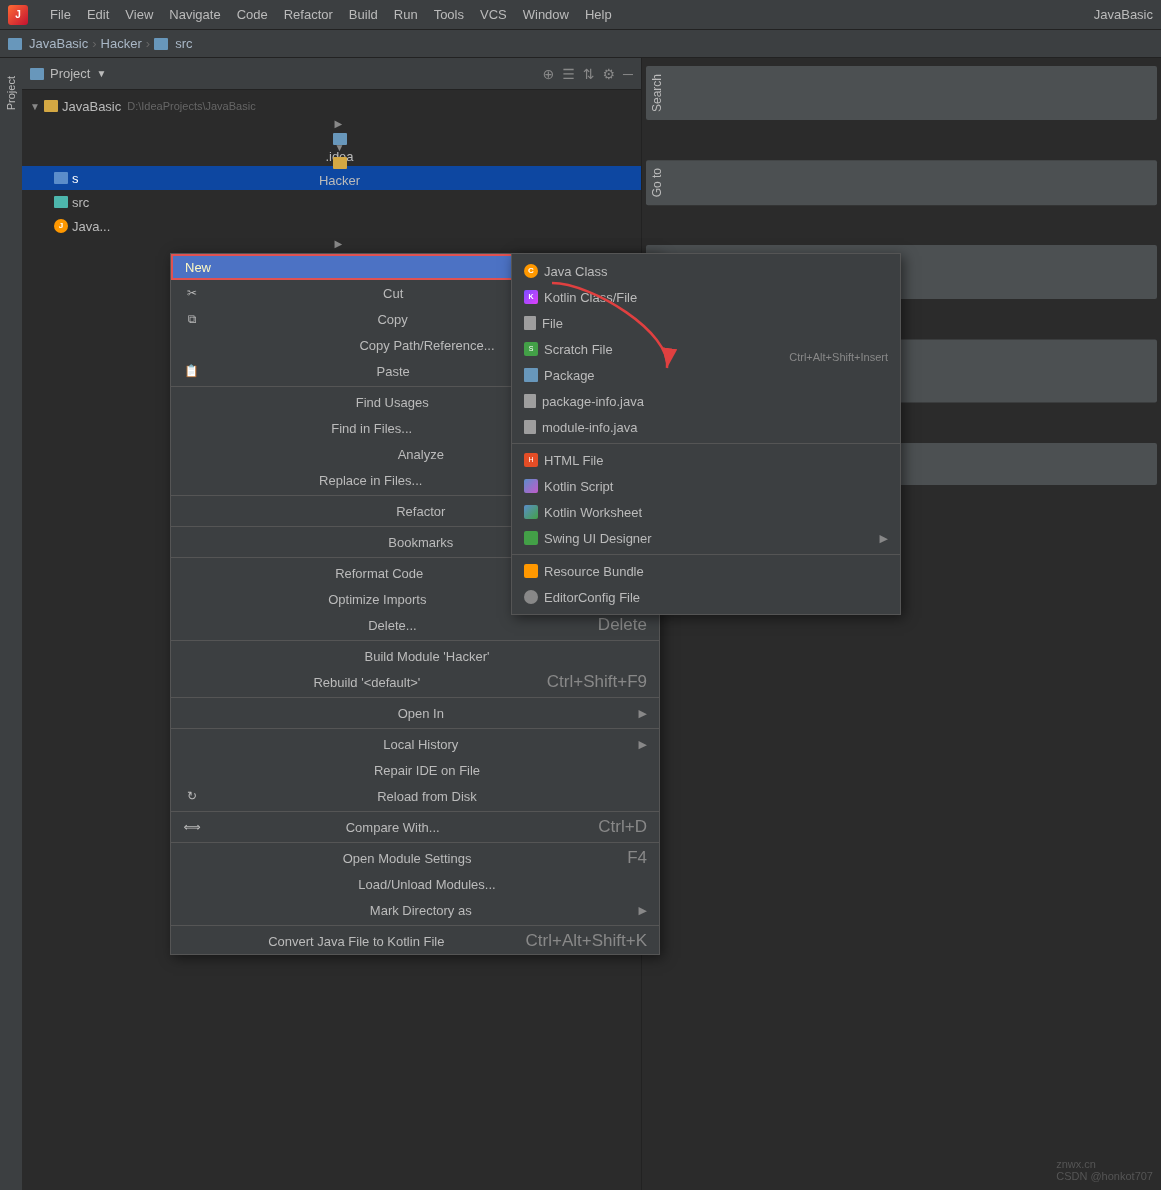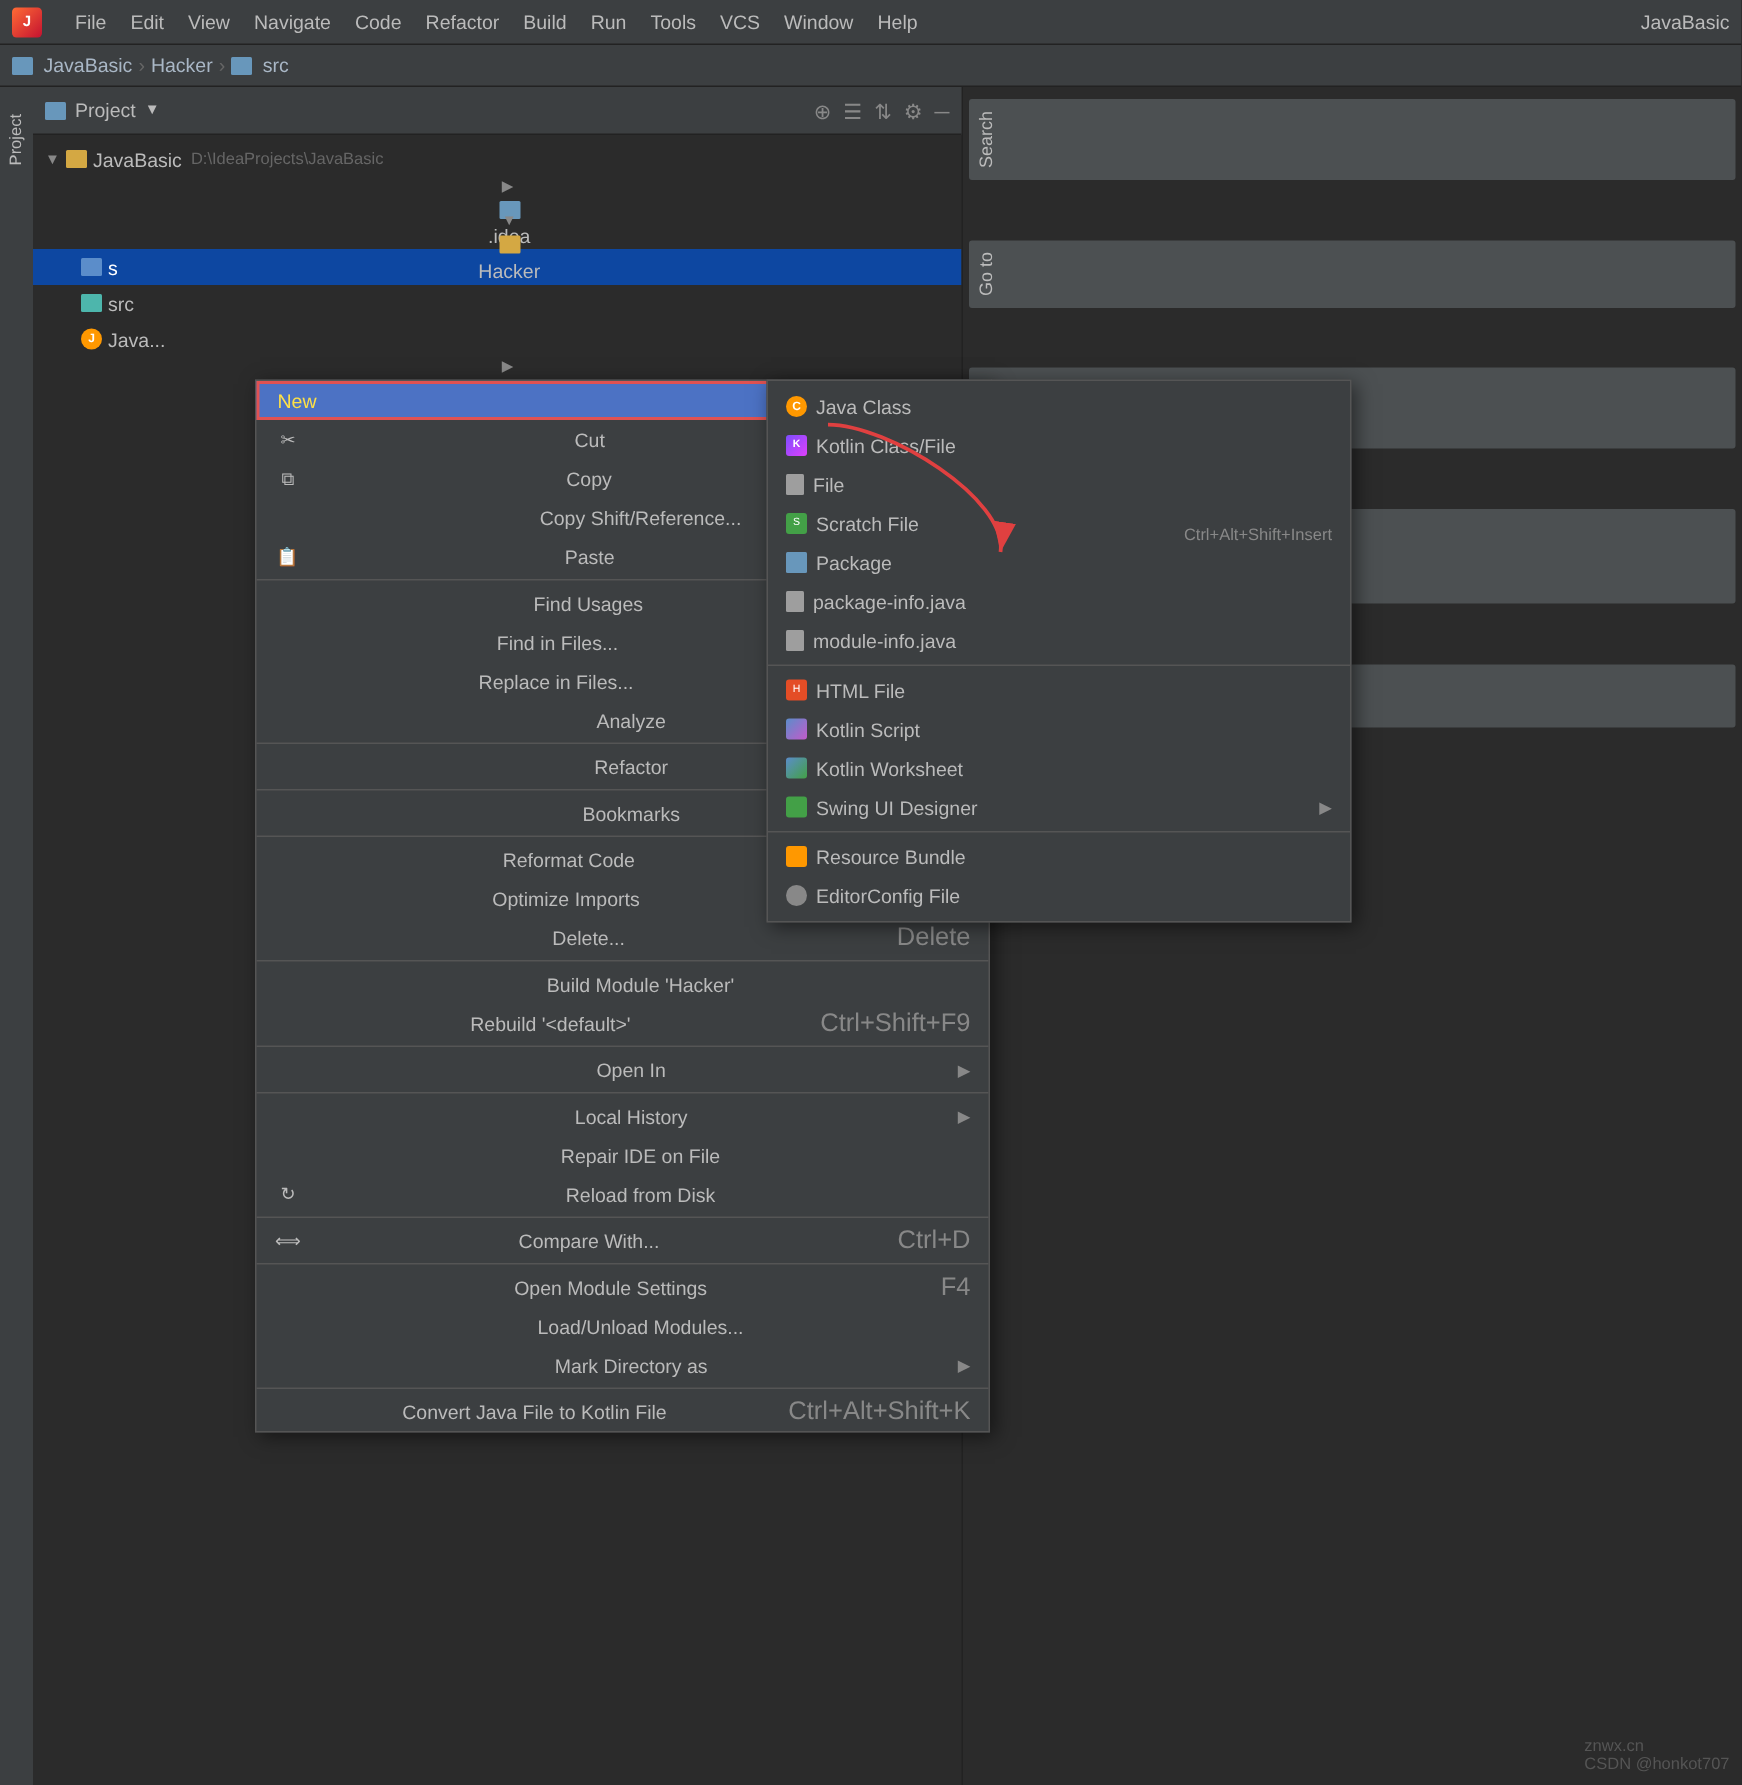--- a/index.html
+++ b/index.html
@@ -227,21 +227,21 @@
     .new-item-box {
       display: flex;
       align-items: center;
       height: 26px;
       background: #4c72c4;
       border: 2px solid #e05252;
       padding: 0 12px;
       cursor: pointer;
     }
     .new-item-box-label {
-      color: #fde047;
+      color: #fef9c3;
       font-size: 13px;
       font-weight: 500;
     }
     .new-item-arrow {
       margin-left: auto;
       color: #ddd;
       font-size: 11px;
     }
 
     
@@ -539,21 +539,21 @@
       </div>
 
       <div class="ctx-item">
         <span class="ctx-item-icon">⧉</span>
         <span class="ctx-item-label">Copy</span>
         <span class="ctx-item-shortcut">Ctrl+C</span>
       </div>
 
       <div class="ctx-item">
         <span class="ctx-item-icon"></span>
-        <span class="ctx-item-label">Copy Shift/Reference...</span>
+        <span class="ctx-item-label">Copy Path/Reference...</span>
       </div>
 
       <div class="ctx-item">
         <span class="ctx-item-icon">📋</span>
         <span class="ctx-item-label">Paste</span>
         <span class="ctx-item-shortcut">Ctrl+V</span>
       </div>
       <div class="ctx-separator"></div>
 
       <div class="ctx-item">
@@ -563,28 +563,28 @@
       </div>
 
       <div class="ctx-item">
         <span class="ctx-item-icon"></span>
         <span class="ctx-item-label">Find in Files...</span>
         <span class="ctx-item-shortcut">Ctrl+Shift+F</span>
       </div>
 
       <div class="ctx-item">
         <span class="ctx-item-icon"></span>
+        <span class="ctx-item-label">Analyze</span>
+        <span class="ctx-item-arrow">▶</span>
+      </div>
+
+      <div class="ctx-item">
+        <span class="ctx-item-icon"></span>
         <span class="ctx-item-label">Replace in Files...</span>
         <span class="ctx-item-shortcut">Ctrl+Shift+R</span>
-      </div>
-
-      <div class="ctx-item">
-        <span class="ctx-item-icon"></span>
-        <span class="ctx-item-label">Analyze</span>
-        <span class="ctx-item-arrow">▶</span>
       </div>
       <div class="ctx-separator"></div>
 
       <div class="ctx-item">
         <span class="ctx-item-icon"></span>
         <span class="ctx-item-label">Refactor</span>
         <span class="ctx-item-arrow">▶</span>
       </div>
       <div class="ctx-separator"></div>
 

